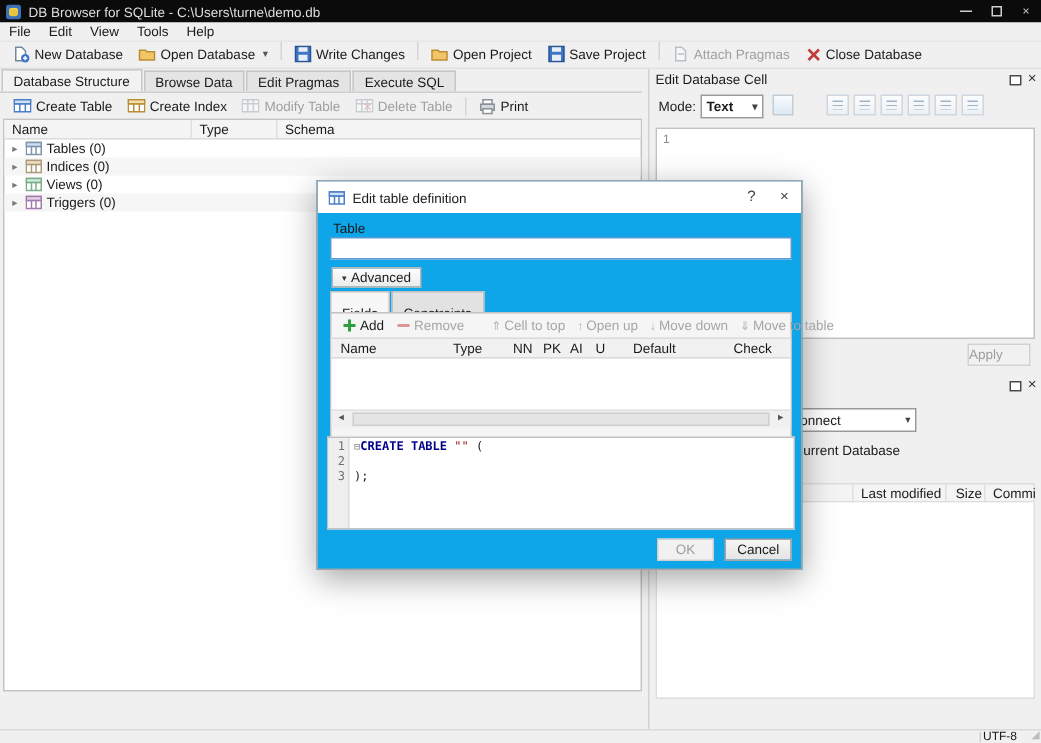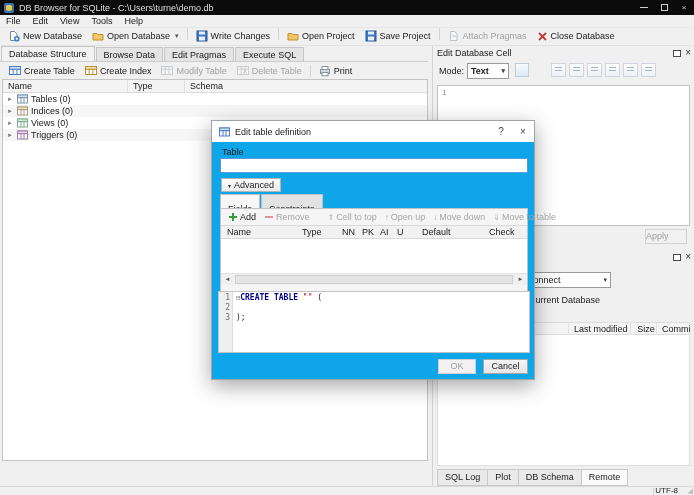--- a/index.html
+++ b/index.html
@@ -360,26 +360,20 @@
     <span class="arr">▾</span>
   </div>
   <span class="current-db">Current Database</span>
   <div class="remote-head">
     <span class="th b" style="left:130px; width:62px;">Last modified</span>
     <span class="th b" style="left:192px; width:26px;text-align:center;">Size</span>
     <span class="th b" style="left:218px; width:34px; overflow:hidden;">Commit</span>
   </div>
   <div class="remote-body"></div>
 
-  <div class="dock-tabs">
-    <span class="dock-tab">SQL Log</span>
-    <span class="dock-tab">Plot</span>
-    <span class="dock-tab">DB Schema</span>
-    <span class="dock-tab active">Remote</span>
-  </div>
 </div>
 
 <div class="statusbar">
   <span class="sb-sep"></span>
   <span class="enc">UTF-8</span>
   <span class="grip">◢</span>
 </div>
 
 <div class="dialog">
   <div class="dlg-title">

